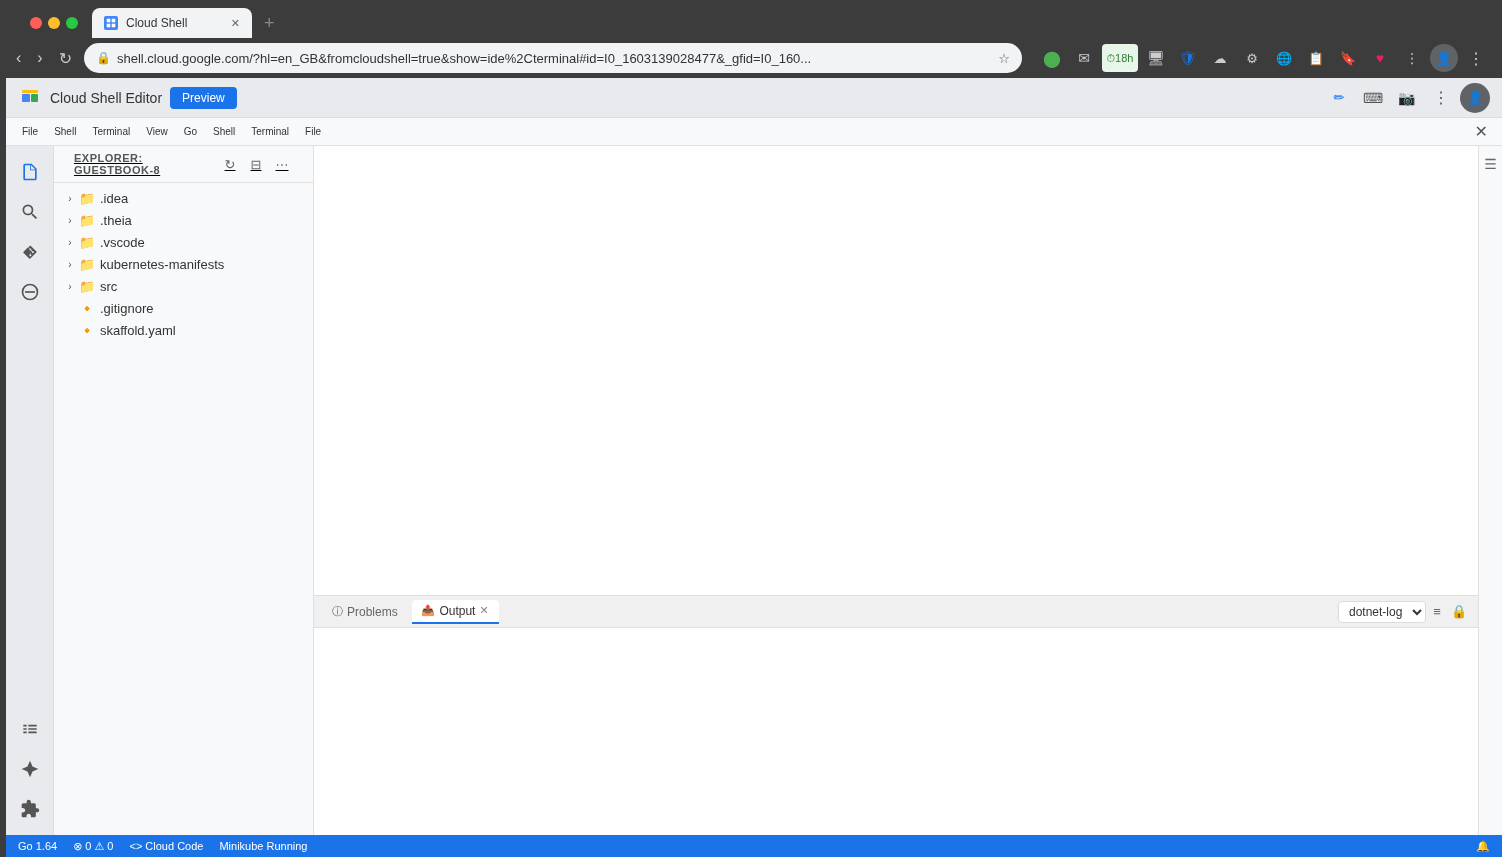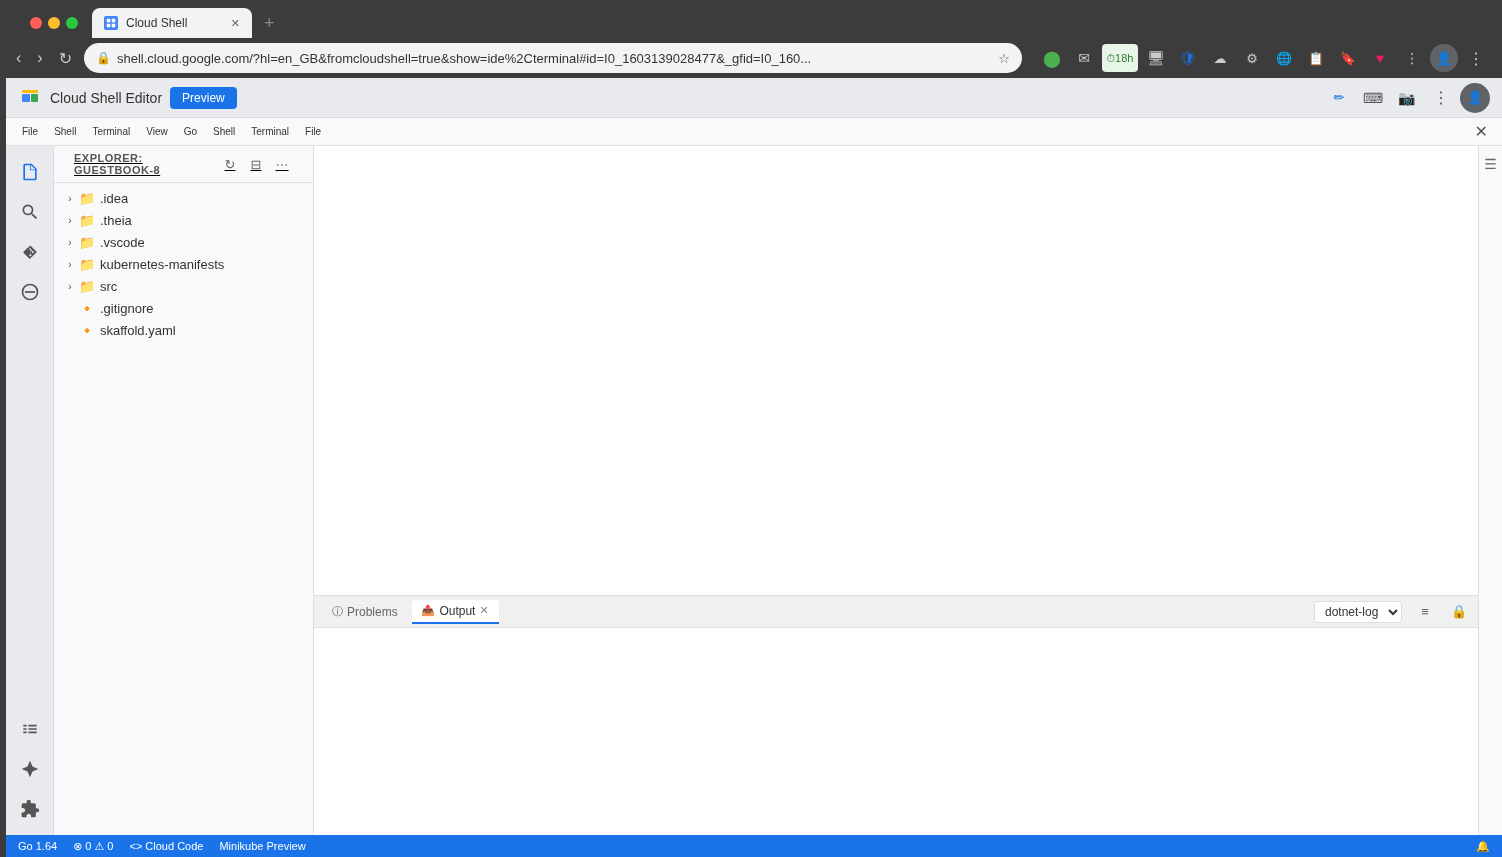--- a/index.html
+++ b/index.html
@@ -74,21 +74,21 @@
     .editor-main { flex: 1; background: #fff; overflow: hidden; }
 
     
     .bottom-panel { height: 240px; border-top: 1px solid #e0e0e0; display: flex; flex-direction: column; background: #f8f9fa; flex-shrink: 0; }
     .panel-tabs { display: flex; align-items: center; height: 32px; background: #f0f0f0; border-bottom: 1px solid #e0e0e0; padding: 0 8px; gap: 4px; }
     .panel-tab { display: flex; align-items: center; padding: 4px 10px; font-size: 12px; color: #666; cursor: pointer; border-radius: 4px 4px 0 0; gap: 4px; }
     .panel-tab.active { color: #333; border-bottom: 2px solid #1a73e8; background: #fff; }
     .panel-tab-close { font-size: 11px; color: #888; cursor: pointer; }
     .panel-tab-icon { font-size: 11px; }
     .panel-spacer { flex: 1; }
-    .panel-right-actions { display: flex; align-items: flex-start; gap: 12px; }
+    .panel-right-actions { display: flex; align-items: flex-start; gap: 0; }
     .panel-action-btn { width: 22px; height: 22px; border: none; background: none; color: #666; cursor: pointer; display: flex; align-items: center; justify-content: center; font-size: 13px; border-radius: 3px; }
     .panel-dropdown { font-size: 12px; color: #333; background: #fff; border: 1px solid #dadce0; border-radius: 4px; padding: 2px 6px; cursor: pointer; height: 22px; }
     .panel-content { flex: 1; background: #fff; overflow: auto; padding: 8px; }
 
     
     .right-sidebar { width: 24px; background: #f8f9fa; border-left: 1px solid #e0e0e0; display: flex; flex-direction: column; align-items: center; padding: 8px 0; flex-shrink: 0; }
     .right-sidebar-btn { width: 20px; height: 20px; border: none; background: none; color: #666; cursor: pointer; display: flex; align-items: center; justify-content: center; font-size: 14px; }
 
     
     .status-bar { height: 22px; background: #1a73e8; display: flex; align-items: center; padding: 0 8px; gap: 8px; flex-shrink: 0; }
@@ -316,21 +316,21 @@
       <span>⊗</span>
       <span>0</span>
       <span>⚠</span>
       <span>0</span>
     </span>
     <span class="status-item">
       <span>&lt;&gt;</span>
       <span>Cloud Code</span>
     </span>
     <span class="status-item">
-      <span>Minikube Preview</span>
+      <span>Minikube Running</span>
     </span>
     <div class="status-spacer"></div>
     <span class="status-item status-bell">
       <span>🔔</span>
     </span>
   </div>
 
 </div>
 
 </body></html>

